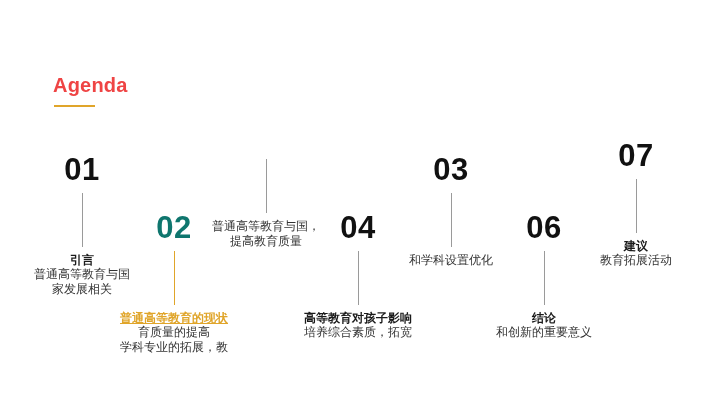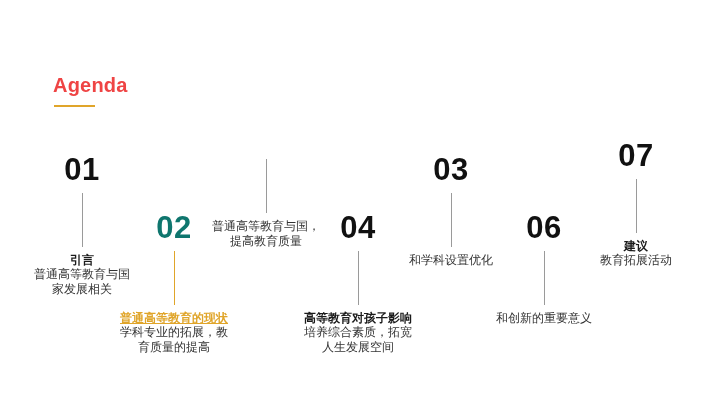--- a/index.html
+++ b/index.html
@@ -38,47 +38,47 @@
   <div class="line"></div>
   <div class="item-title">引言</div>
   <div class="item-desc">普通高等教育与国</div>
   <div class="item-desc">家发展相关</div>
 </div>
 
 <div class="item active" style="left:94px; top:211px;">
   <div class="num">02</div>
   <div class="line"></div>
   <div class="item-title">普通高等教育的现状</div>
+  <div class="item-desc">育质量的提高</div>
   <div class="item-desc">学科专业的拓展，教</div>
-  <div class="item-desc">育质量的提高</div>
 </div>
 
 <div class="item" style="left:186px; top:153px;">
   <div class="line"></div>
   <div class="item-desc">普通高等教育与国，</div>
   <div class="item-desc">提高教育质量</div>
 </div>
 
 <div class="item" style="left:278px; top:211px;">
   <div class="num">04</div>
   <div class="line"></div>
   <div class="item-title">高等教育对孩子影响</div>
   <div class="item-desc">培养综合素质，拓宽</div>
-  <div class="item-desc">人生发展空间</div>
 </div>
 
 <div class="item" style="left:371px; top:153px;">
   <div class="num">03</div>
   <div class="line"></div>
   <div class="item-desc">和学科设置优化</div>
 </div>
 
 <div class="item" style="left:464px; top:211px;">
   <div class="num">06</div>
   <div class="line"></div>
+  <div class="item-title">结论</div>
   <div class="item-desc">和创新的重要意义</div>
 </div>
 
 <div class="item" style="left:556px; top:139px;">
   <div class="num">07</div>
   <div class="line"></div>
   <div class="item-title">建议</div>
   <div class="item-desc">教育拓展活动</div>
 </div>
 

